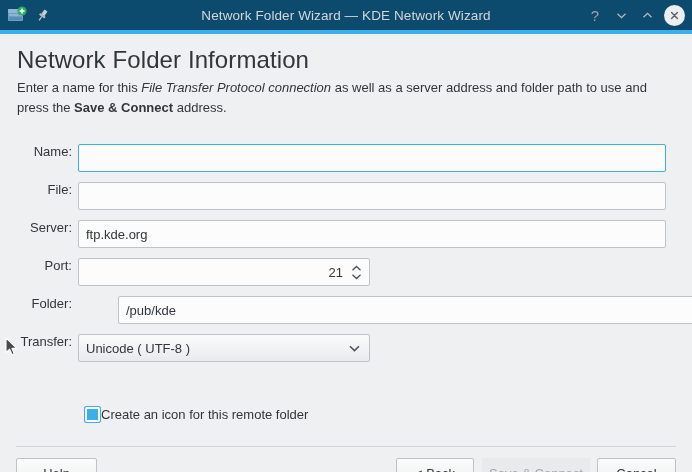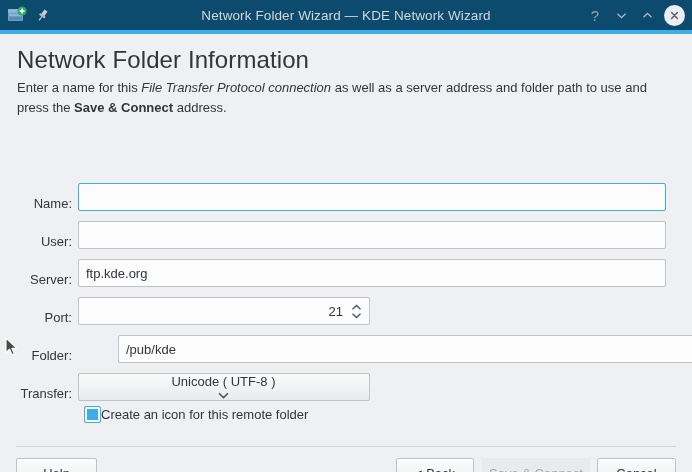--- a/index.html
+++ b/index.html
@@ -116,22 +116,21 @@
   .descr i { font-style: italic; }
   .descr b { font-weight: bold; }
 
   
   .form { position: absolute; left: 0; top: 0; width: 692px; }
   .row {
     position: absolute;
     left: 0;
     height: 36px;
     display: flex;
-    align-items: flex-end;
-    margin-top: 31px;
+    align-items: flex-start;
   }
   .lbl {
     width: 78px;
     text-align: right;
     padding-right: 6px;
     font-size: 13px;
     color: #31363b;
     box-sizing: border-box;
   }
   .field {
@@ -170,21 +169,20 @@
     gap: 1px;
   }
 
   
   .combo {
     width: 292px;
     background: linear-gradient(#fbfbfb, #e8eaec);
     border: 1px solid #bdc3c7;
     justify-content: space-between;
     padding-right: 8px;
-    flex-direction: column;
   }
 
   
   .cb-row {
     position: absolute;
     display: flex;
     align-items: center;
   }
   .cbox {
     width: 17px;
@@ -296,21 +294,21 @@
   </div>
 
   <div class="form">
 
     <div class="row" style="top:110px;">
       <span class="lbl">Name:</span>
       <span class="field w-wide focused"></span>
     </div>
 
     <div class="row" style="top:148px;">
-      <span class="lbl">User:</span>
+      <span class="lbl">File:</span>
       <span class="field w-wide"></span>
     </div>
 
     <div class="row" style="top:186px;">
       <span class="lbl">Server:</span>
       <span class="field w-wide">ftp.kde.org</span>
     </div>
 
     <div class="row" style="top:224px;">
       <span class="lbl">Port:</span>

